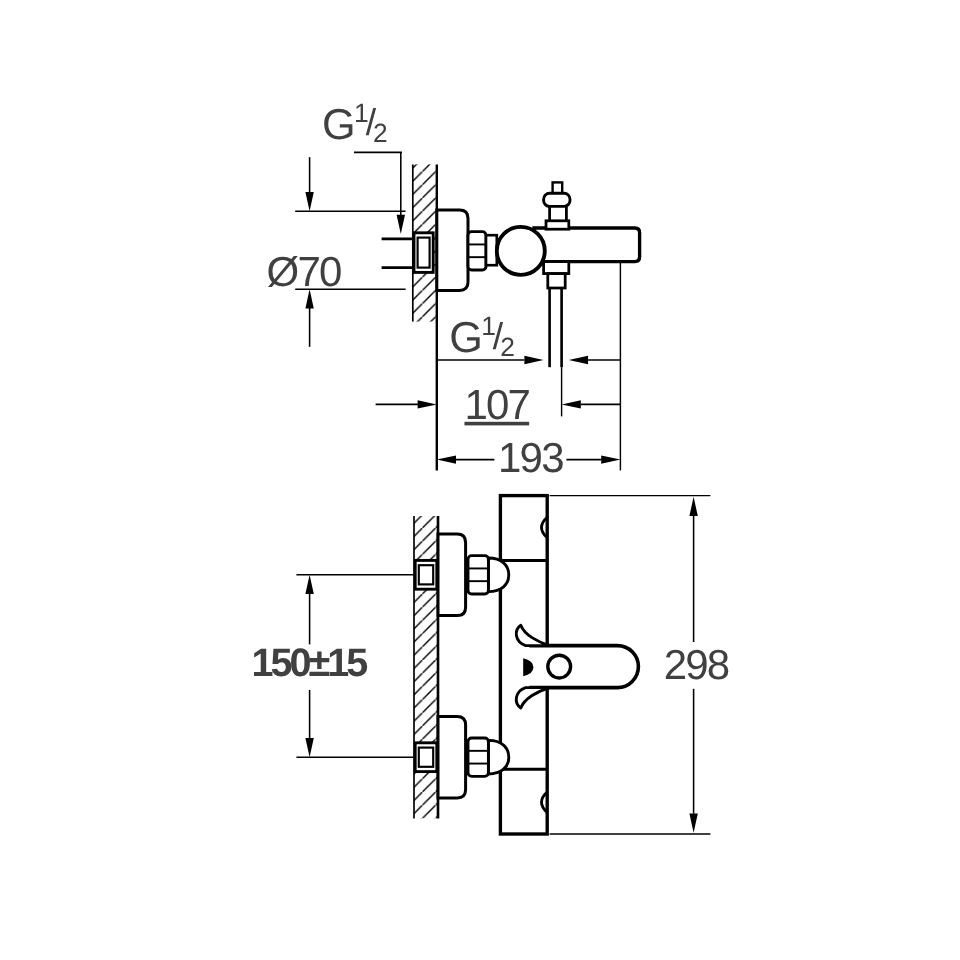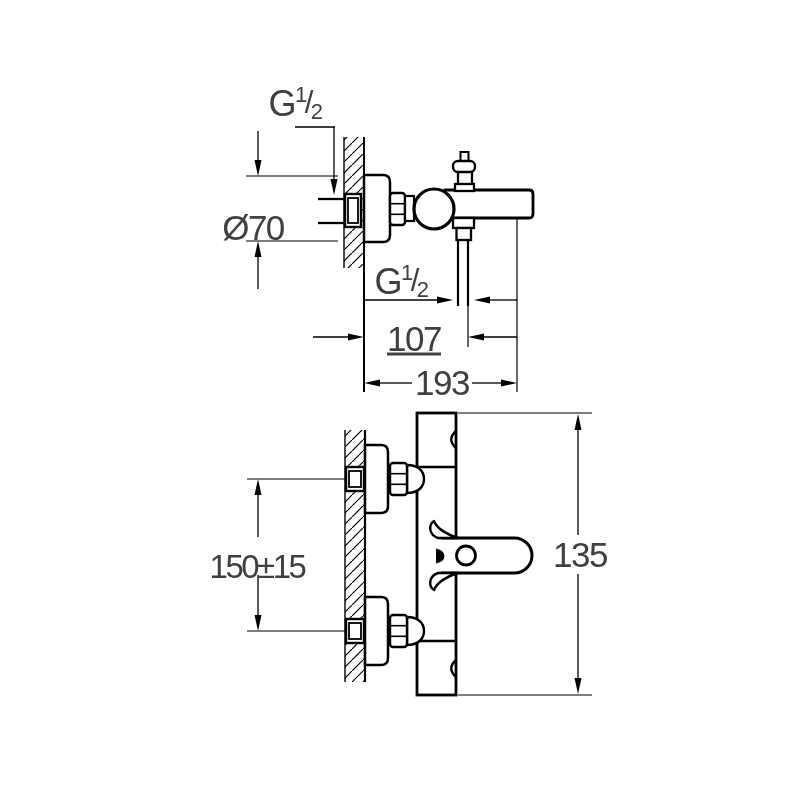--- a/index.html
+++ b/index.html
@@ -178,17 +178,17 @@
   <div class="dim-label" style="left:253px;top:211px;margin-top:16px;">Ø70</div>
 
   <div class="dim-label" style="left:401px;top:281px;">
     <span class="gl-base">G</span><span class="gl-num">1</span><span class="gl-slash">/</span><span class="gl-den">2</span>
   </div>
 
   <div class="dim-label" style="left:414px;top:338px;text-decoration:underline;">107</div>
 
   <div class="dim-label" style="left:442px;top:382px;">193</div>
 
-  <div class="dim-label tight" style="left:257px;top:566px;">150±15</div>
+  <div class="dim-label tight" style="left:257px;top:552px;font-weight:bold;">150±15</div>
 
-  <div class="dim-label" style="left:580px;top:554px;">135</div>
+  <div class="dim-label" style="left:580px;top:554px;">298</div>
 
 </div>
 
 </body></html>

